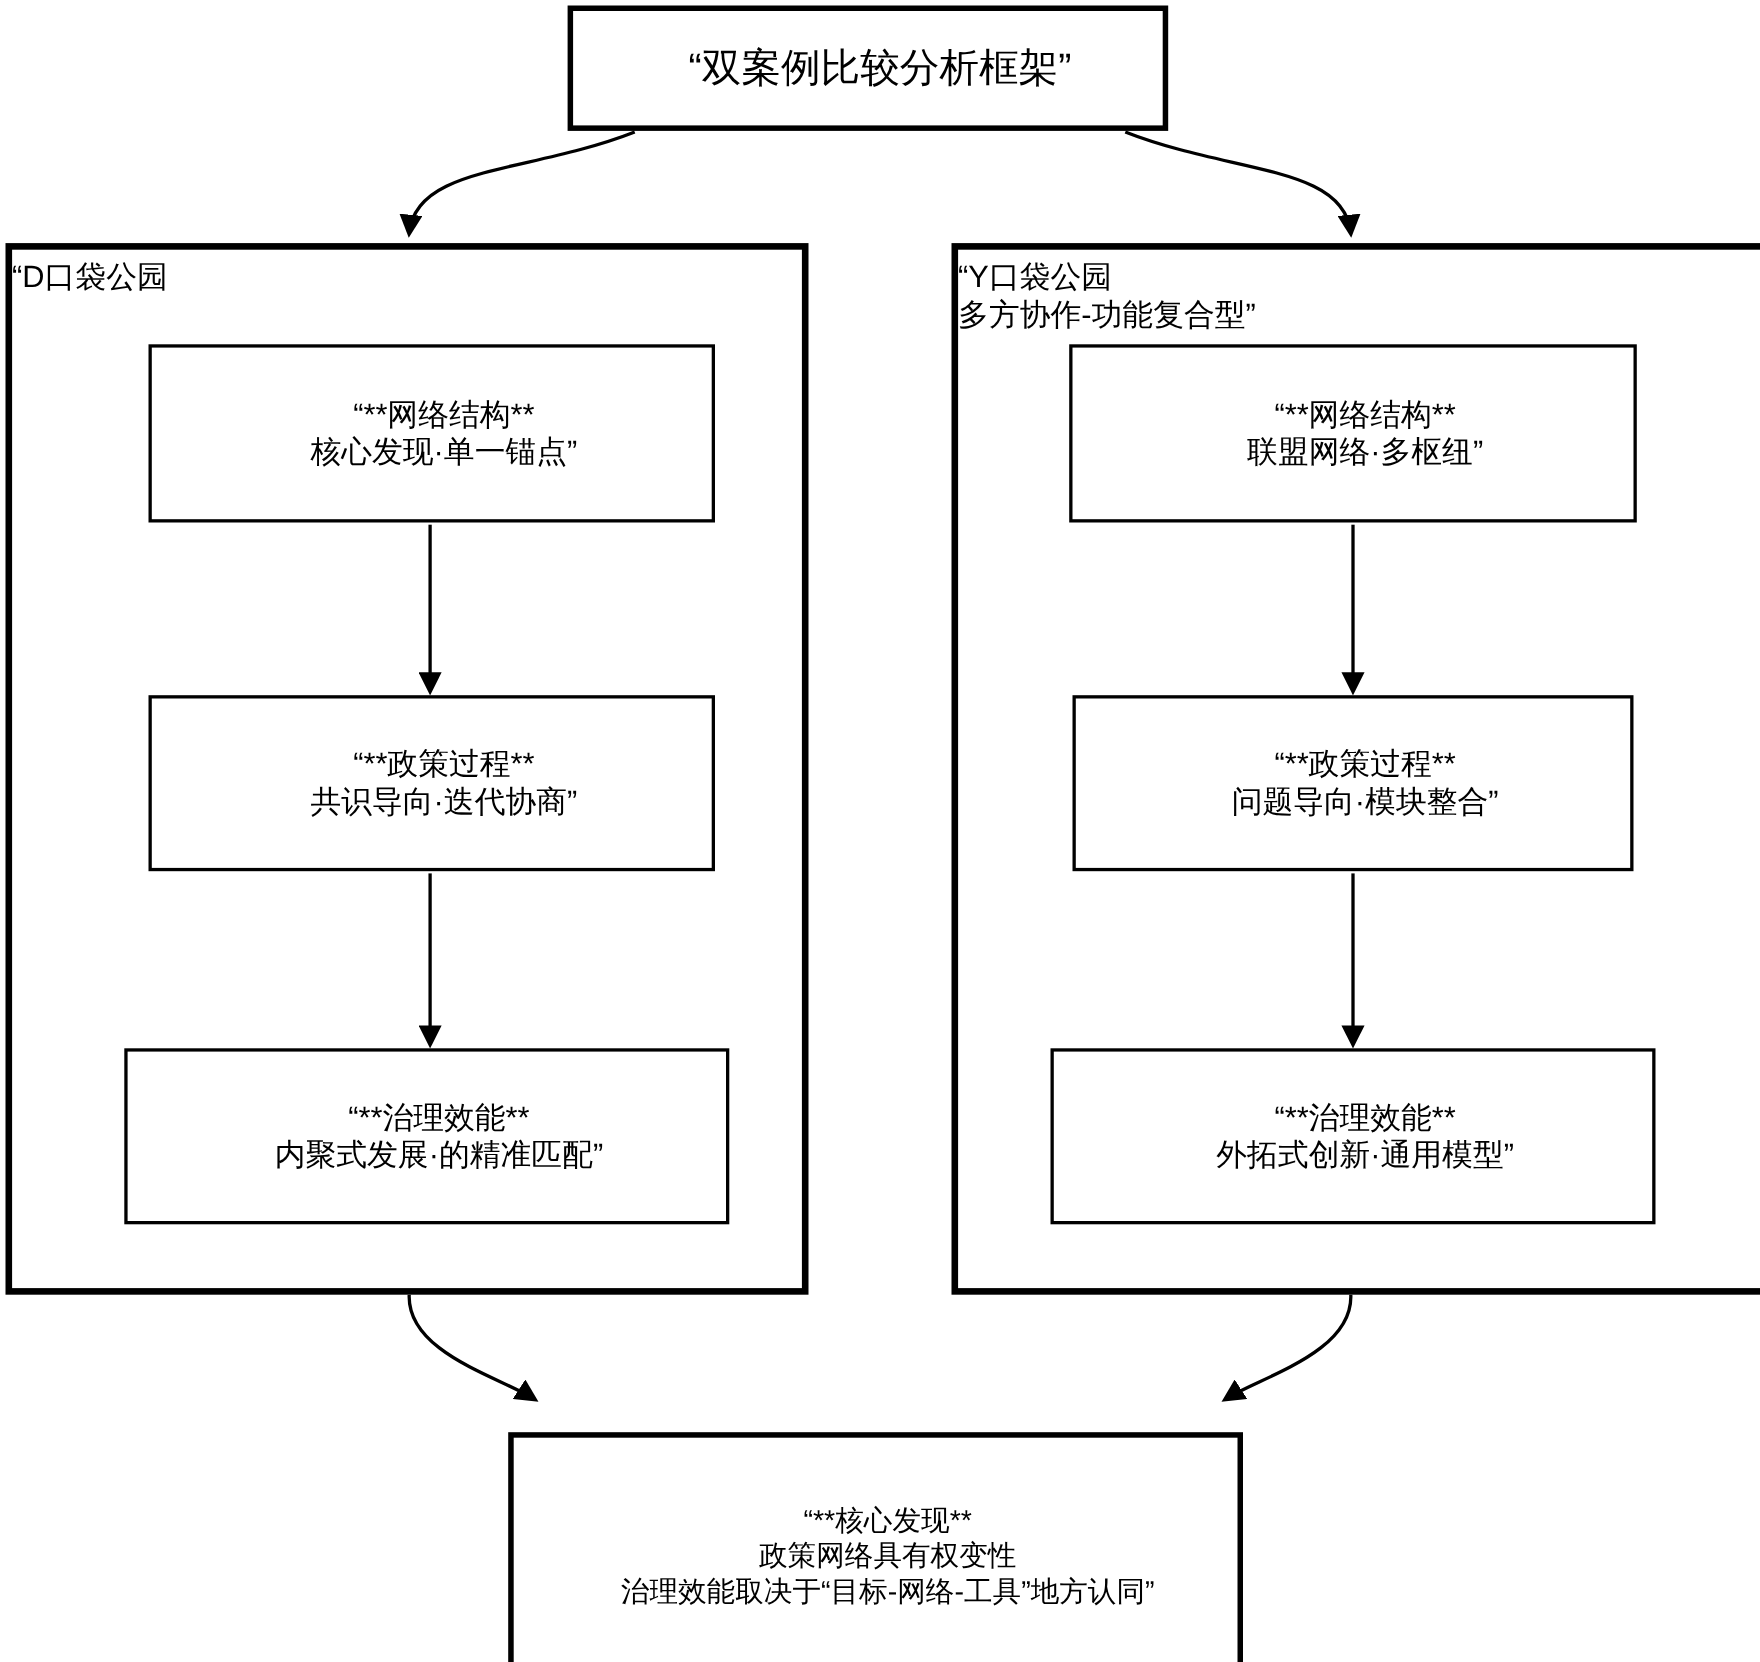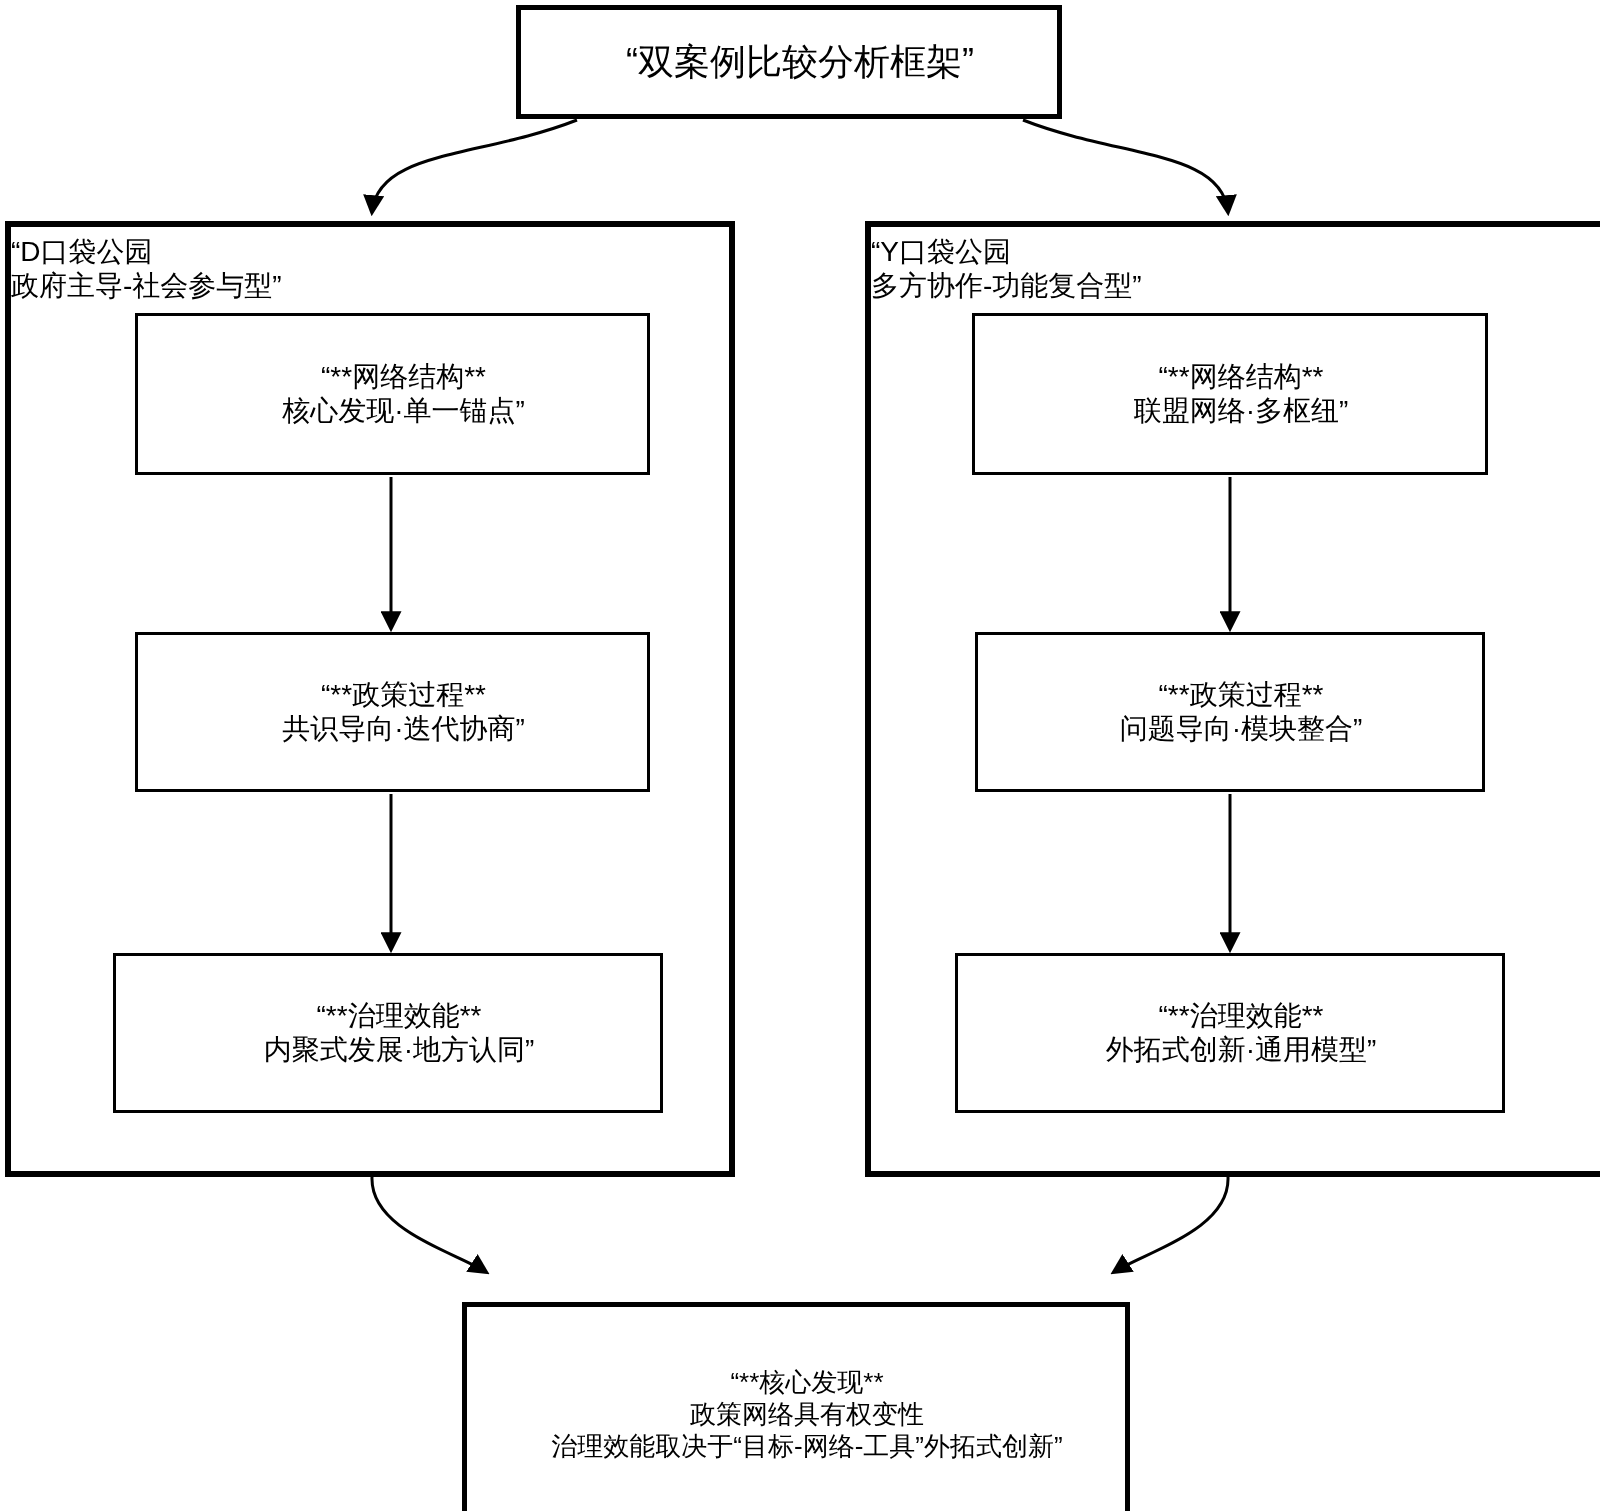--- a/index.html
+++ b/index.html
@@ -84,56 +84,55 @@
     </g>
   </svg>
 
   <div class="node root-node" style="left:516px; top:5px; width:546px; height:114px;">
     <div>“双案例比较分析框架”</div>
   </div>
 
   <div class="group" style="left:5px; top:221px; width:730px; height:956px;">
     <div class="group-title">
       <div>“D口袋公园</div>
-      <div>政府主导-社会参与型”</div>
     </div>
   </div>
 
   <div class="group" style="left:865px; top:221px; width:752px; height:956px;">
     <div class="group-title">
       <div>“Y口袋公园</div>
       <div>多方协作-功能复合型”</div>
     </div>
   </div>
 
   <div class="node" style="left:135px; top:313px; width:515px; height:162px;">
     <div>“**网络结构**</div>
     <div>核心发现·单一锚点”</div>
   </div>
   <div class="node" style="left:135px; top:632px; width:515px; height:160px;">
     <div>“**政策过程**</div>
     <div>共识导向·迭代协商”</div>
   </div>
   <div class="node" style="left:113px; top:953px; width:550px; height:160px;">
     <div>“**治理效能**</div>
-    <div>内聚式发展·地方认同”</div>
+    <div>内聚式发展·的精准匹配”</div>
   </div>
 
   <div class="node" style="left:972px; top:313px; width:516px; height:162px;">
     <div>“**网络结构**</div>
     <div>联盟网络·多枢纽”</div>
   </div>
   <div class="node" style="left:975px; top:632px; width:510px; height:160px;">
     <div>“**政策过程**</div>
     <div>问题导向·模块整合”</div>
   </div>
   <div class="node" style="left:955px; top:953px; width:550px; height:160px;">
     <div>“**治理效能**</div>
     <div>外拓式创新·通用模型”</div>
   </div>
 
   <div class="node conclusion-node" style="left:462px; top:1278px; width:668px; height:224px;">
     <div>“**核心发现**</div>
     <div>政策网络具有权变性</div>
-    <div>治理效能取决于“目标-网络-工具”外拓式创新”</div>
+    <div>治理效能取决于“目标-网络-工具”地方认同”</div>
   </div>
 
 </div>
 
 </body></html>

